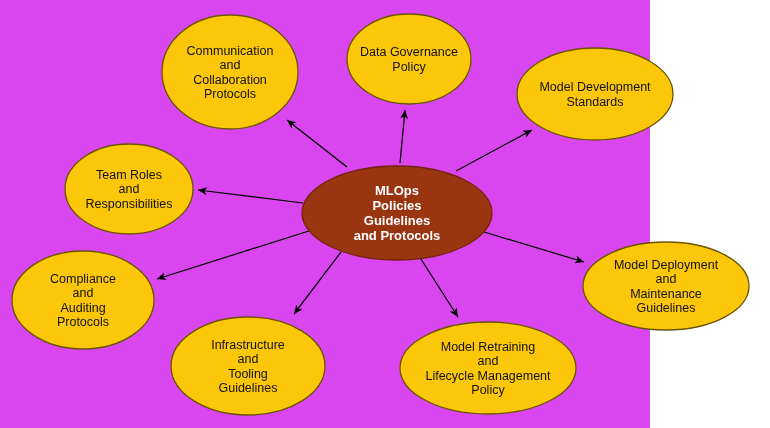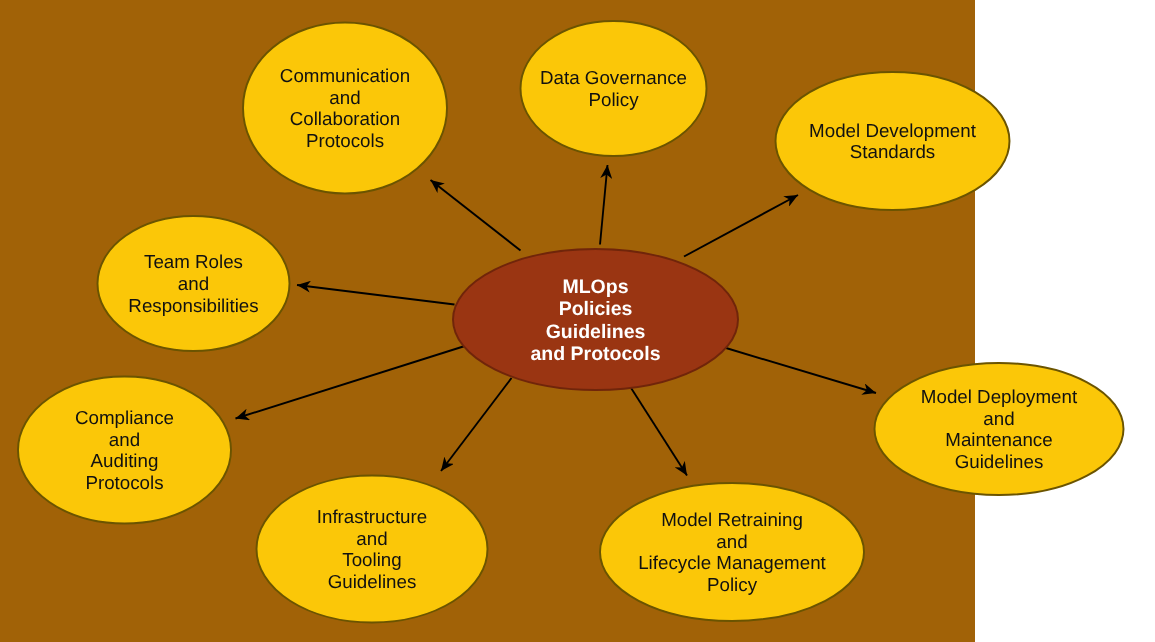--- a/index.html
+++ b/index.html
@@ -8,21 +8,21 @@
     background: #ffffff;
     width: 770px;
     height: 428px;
     overflow: hidden;
     font-family: "Liberation Sans", sans-serif;
   }
   #stage {
     position: relative;
     width: 650px;
     height: 428px;
-    background: #a16207;
+    background: #d946ef;
   }
   svg { display: block; }
   .node-label {
     font-family: "Liberation Sans", sans-serif;
     font-size: 12.5px;
     fill: #111111;
     text-anchor: middle;
   }
   .center-label {
     font-family: "Liberation Sans", sans-serif;

